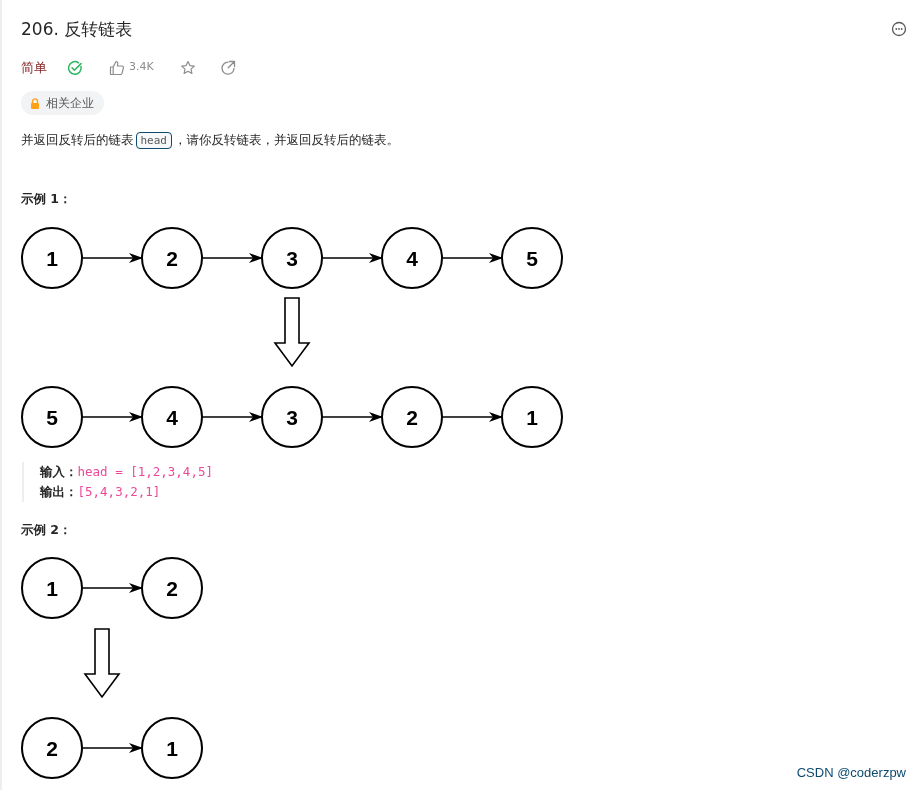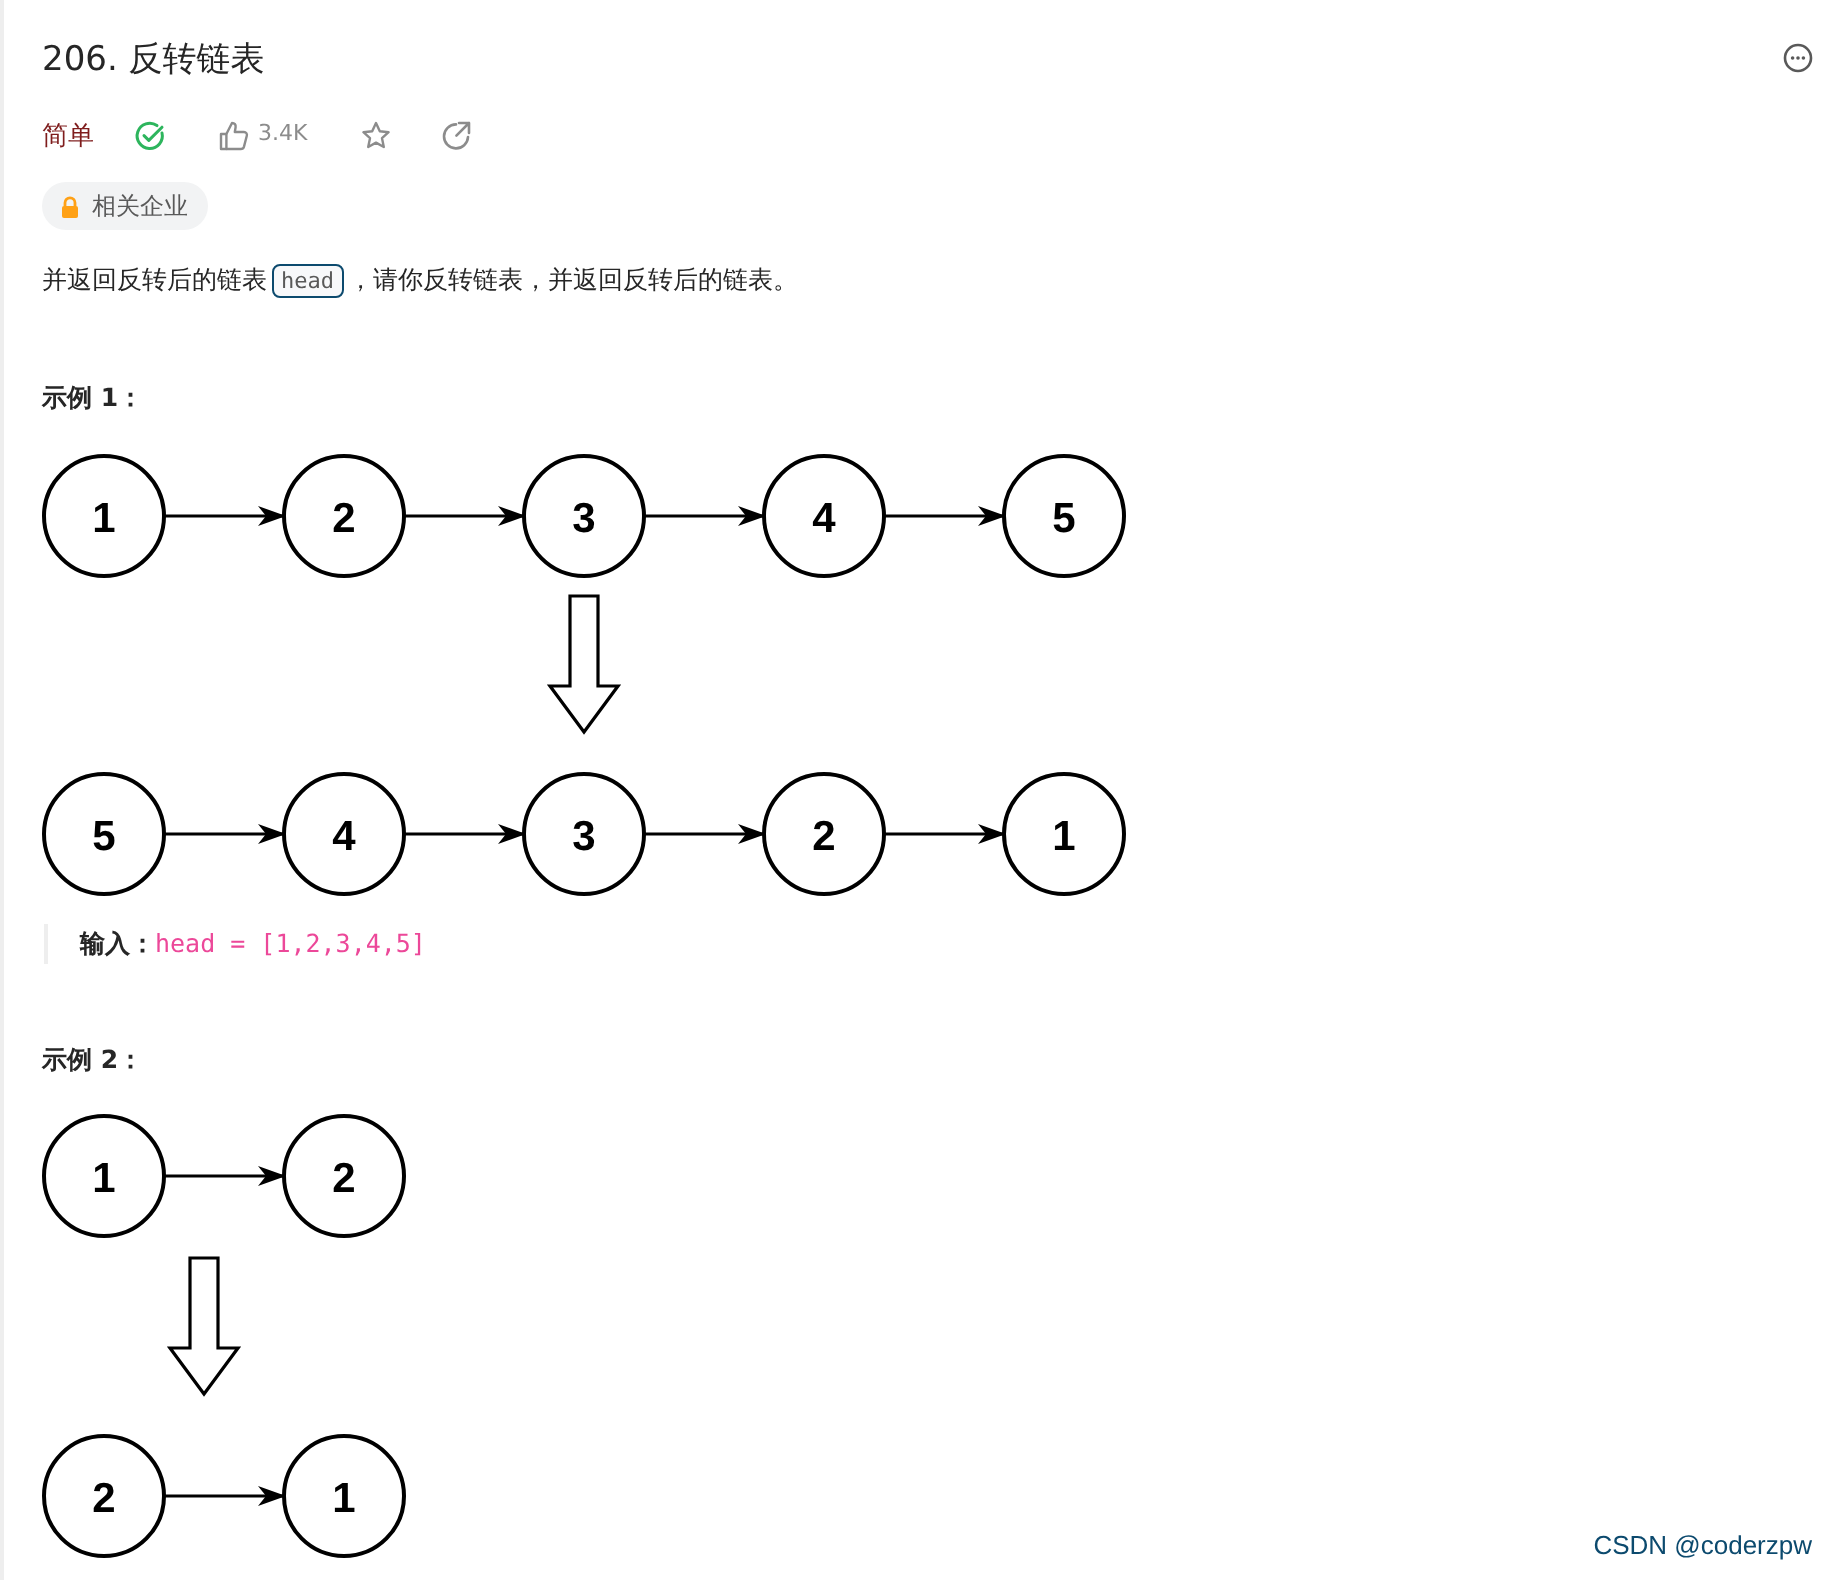--- a/index.html
+++ b/index.html
@@ -133,20 +133,23 @@
     <text class="node-label" x="292" y="205" text-anchor="middle">3</text>
     <text class="node-label" x="412" y="205" text-anchor="middle">2</text>
     <text class="node-label" x="532" y="205" text-anchor="middle">1</text>
   </g>
 </svg>
 
 <div class="example-io">
   <div>
     <span class="io-label">输入：</span><span class="io-value">head = [1,2,3,4,5]</span>
   </div>
+  <div>
+    <span class="io-label">输出：</span><span class="io-value">[5,4,3,2,1]</span>
+  </div>
 </div>
 
 <div class="example-heading" style="top:522px;">示例 2：</div>
 
 <svg class="diagram" style="top:551px;" width="240" height="235">
   <defs>
     <marker id="arr2" markerWidth="14" markerHeight="10" refX="13" refY="5" orient="auto" markerUnits="userSpaceOnUse">
       <path d="M0 0 L14 5 L0 10 L4 5 Z" fill="#000"></path>
     </marker>
   </defs>

